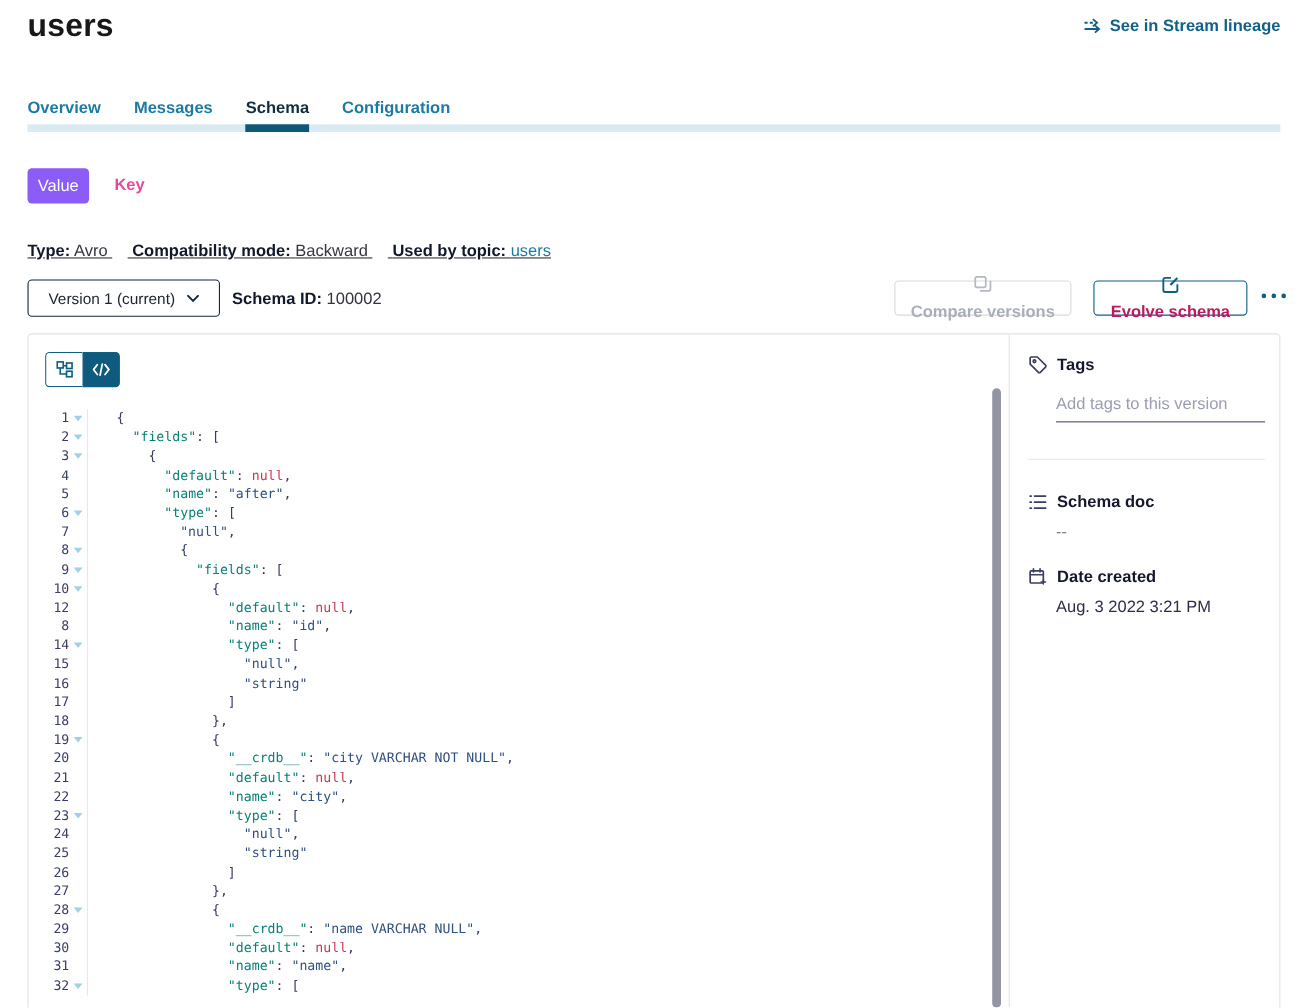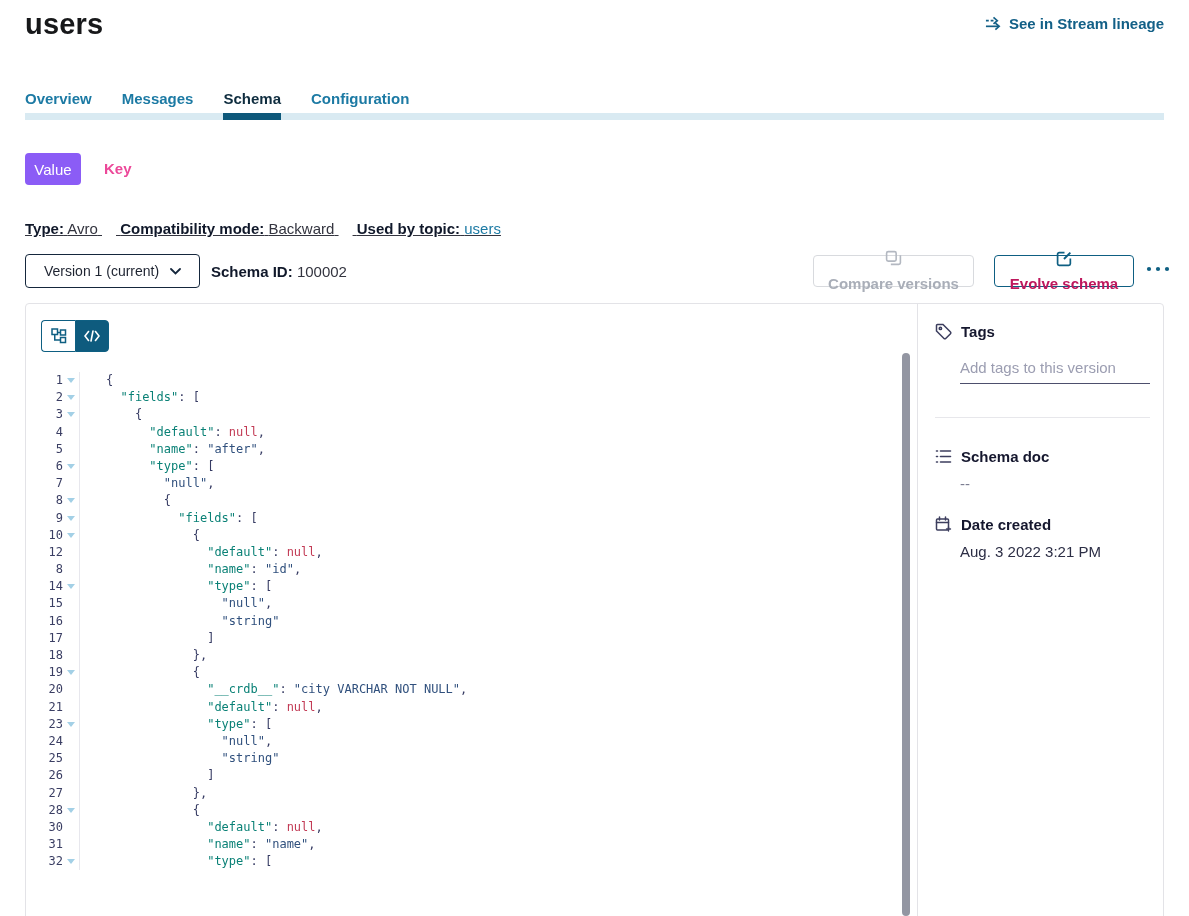--- a/index.html
+++ b/index.html
@@ -288,20 +288,25 @@
       <span class="ln">20</span>
       <span class="fold-col"></span>
       <span class="code-cell">              <span class="tk-k">"__crdb__"</span><span class="tk-p">: </span><span class="tk-s">"city VARCHAR NOT NULL"</span><span class="tk-p">,</span></span>
     </div>
     <div class="code-row">
       <span class="ln">21</span>
       <span class="fold-col"></span>
       <span class="code-cell">              <span class="tk-k">"default"</span><span class="tk-p">: </span><span class="tk-a">null</span><span class="tk-p">,</span></span>
     </div>
     <div class="code-row">
+      <span class="ln">22</span>
+      <span class="fold-col"></span>
+      <span class="code-cell">              <span class="tk-k">"name"</span><span class="tk-p">: </span><span class="tk-s">"city"</span><span class="tk-p">,</span></span>
+    </div>
+    <div class="code-row">
       <span class="ln">23</span>
       <span class="fold-col">
         <span class="fold-tri"></span>
       </span>
       <span class="code-cell">              <span class="tk-k">"type"</span><span class="tk-p">: [</span></span>
     </div>
     <div class="code-row">
       <span class="ln">24</span>
       <span class="fold-col"></span>
       <span class="code-cell">                <span class="tk-s">"null"</span><span class="tk-p">,</span></span>
@@ -320,20 +325,25 @@
       <span class="ln">27</span>
       <span class="fold-col"></span>
       <span class="code-cell">            <span class="tk-p">},</span></span>
     </div>
     <div class="code-row">
       <span class="ln">28</span>
       <span class="fold-col">
         <span class="fold-tri"></span>
       </span>
       <span class="code-cell">            <span class="tk-p">{</span></span>
+    </div>
+    <div class="code-row">
+      <span class="ln">29</span>
+      <span class="fold-col"></span>
+      <span class="code-cell">              <span class="tk-k">"__crdb__"</span><span class="tk-p">: </span><span class="tk-s">"name VARCHAR NULL"</span><span class="tk-p">,</span></span>
     </div>
     <div class="code-row">
       <span class="ln">30</span>
       <span class="fold-col"></span>
       <span class="code-cell">              <span class="tk-k">"default"</span><span class="tk-p">: </span><span class="tk-a">null</span><span class="tk-p">,</span></span>
     </div>
     <div class="code-row">
       <span class="ln">31</span>
       <span class="fold-col"></span>
       <span class="code-cell">              <span class="tk-k">"name"</span><span class="tk-p">: </span><span class="tk-s">"name"</span><span class="tk-p">,</span></span>

